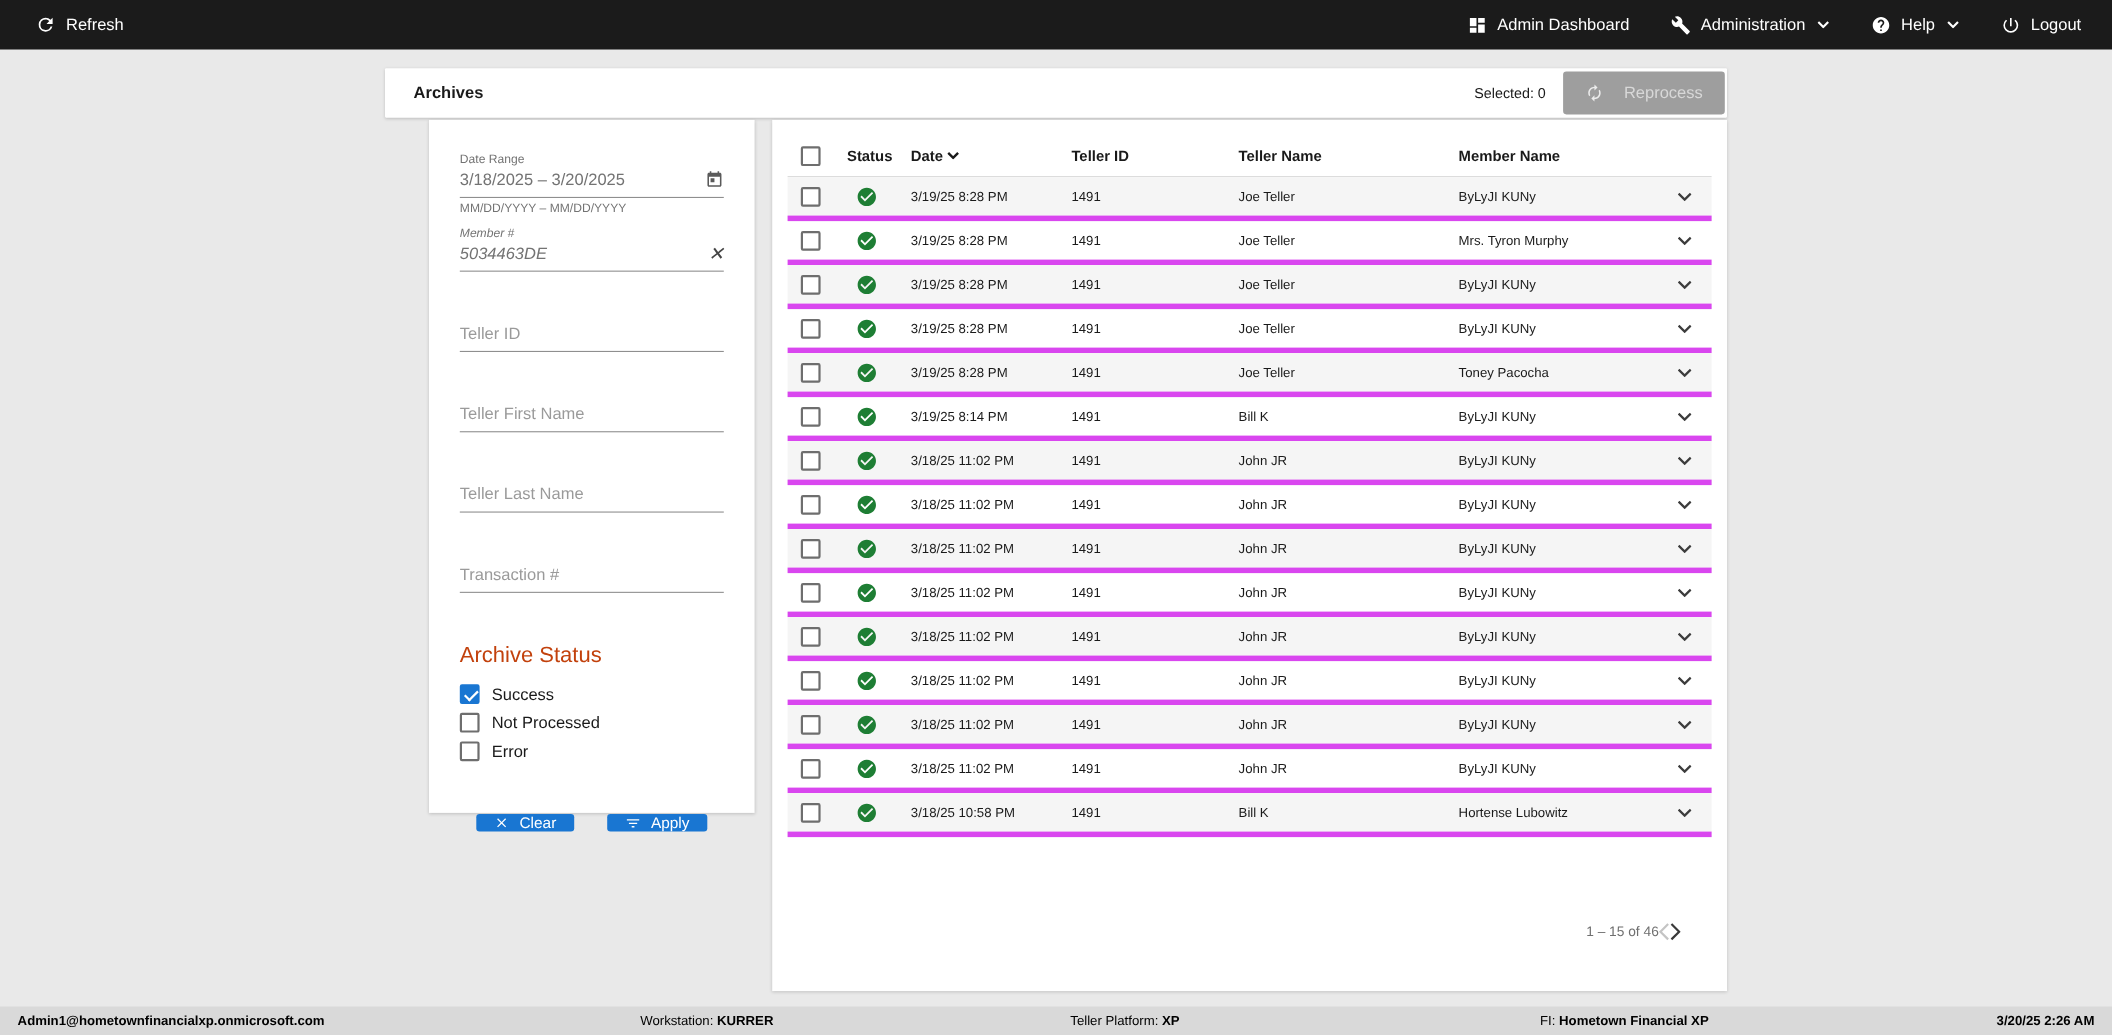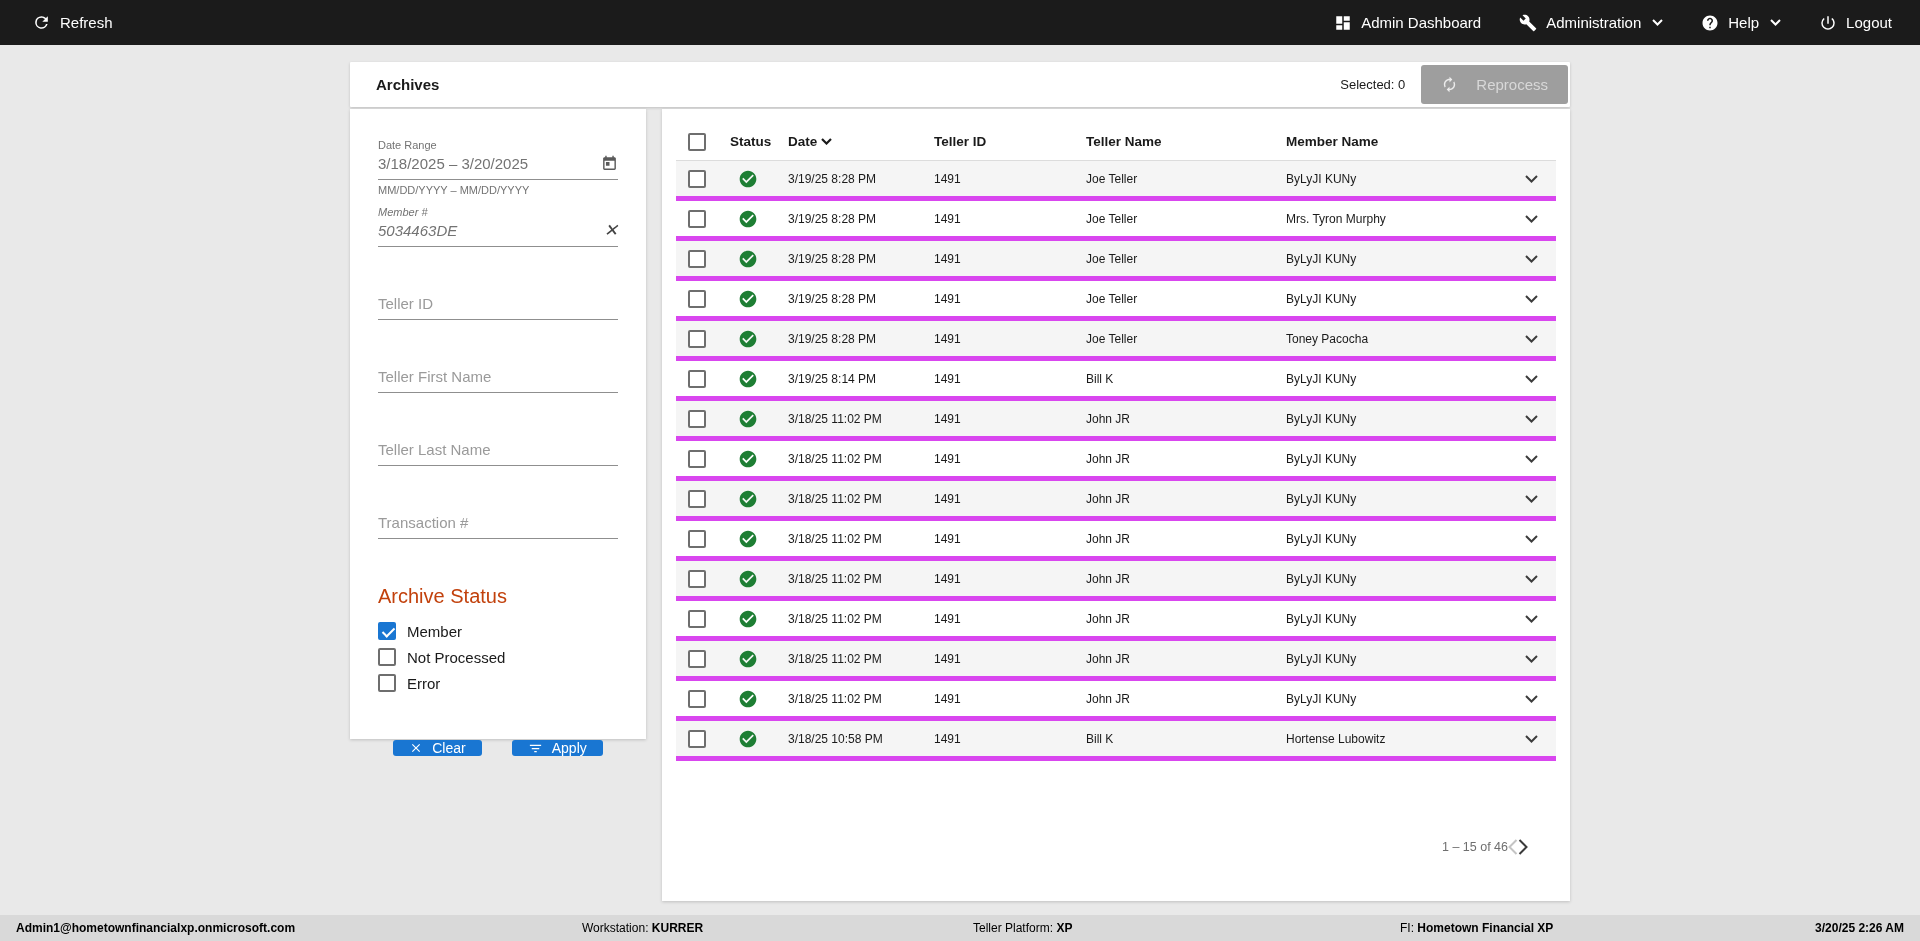--- a/index.html
+++ b/index.html
@@ -38,21 +38,21 @@
   .header-right { display:flex; align-items:center; gap:16px; height:100%; padding:3px 0; }
   .selected-label { font-size:13px; }
   .reprocess-btn {
     height:100%; border:none; border-radius:3px; cursor:default;
     background:var(--disabled_btn_bg,#9e9e9e); color:#d8d8d8;
     font-family:inherit; font-size:15px;
     display:flex; align-items:center; gap:18px; padding:0 20px;
   }
   .reprocess-btn .icon { color:#ececec; }
 
-  .body-row { display:flex; gap:16px; margin-top:2px; align-items:flex-start; }
+  .body-row { display:flex; gap:16px; margin-top:2px; align-items:flex-start;margin-left:40px; }
 
   
   .filter-card { width:296px; height:630px; padding:30px 28px 0; flex:none; }
   .field-label { font-size:11px; color:#737373; }
   .field-input {
     display:flex; align-items:center; justify-content:space-between;
     border-bottom:1px solid #8f8f8f; padding:4px 0 7px; font-size:15px; cursor:text;
   }
   .field-value { color:#737373; }
   .field-placeholder { color:#9a9a9a; }
@@ -255,21 +255,21 @@
               <span class="field-placeholder">Transaction #</span>
             </div>
           </div>
 
           <div class="archive-status-title">Archive Status</div>
 
           <div>
 
               <div class="check-row">
                 <span class="checkbox checked"></span>
-                <span class="check-row-label">Member</span>
+                <span class="check-row-label">Success</span>
               </div>
 
               <div class="check-row">
                 <span class="checkbox"></span>
                 <span class="check-row-label">Not Processed</span>
               </div>
 
               <div class="check-row">
                 <span class="checkbox"></span>
                 <span class="check-row-label">Error</span>

